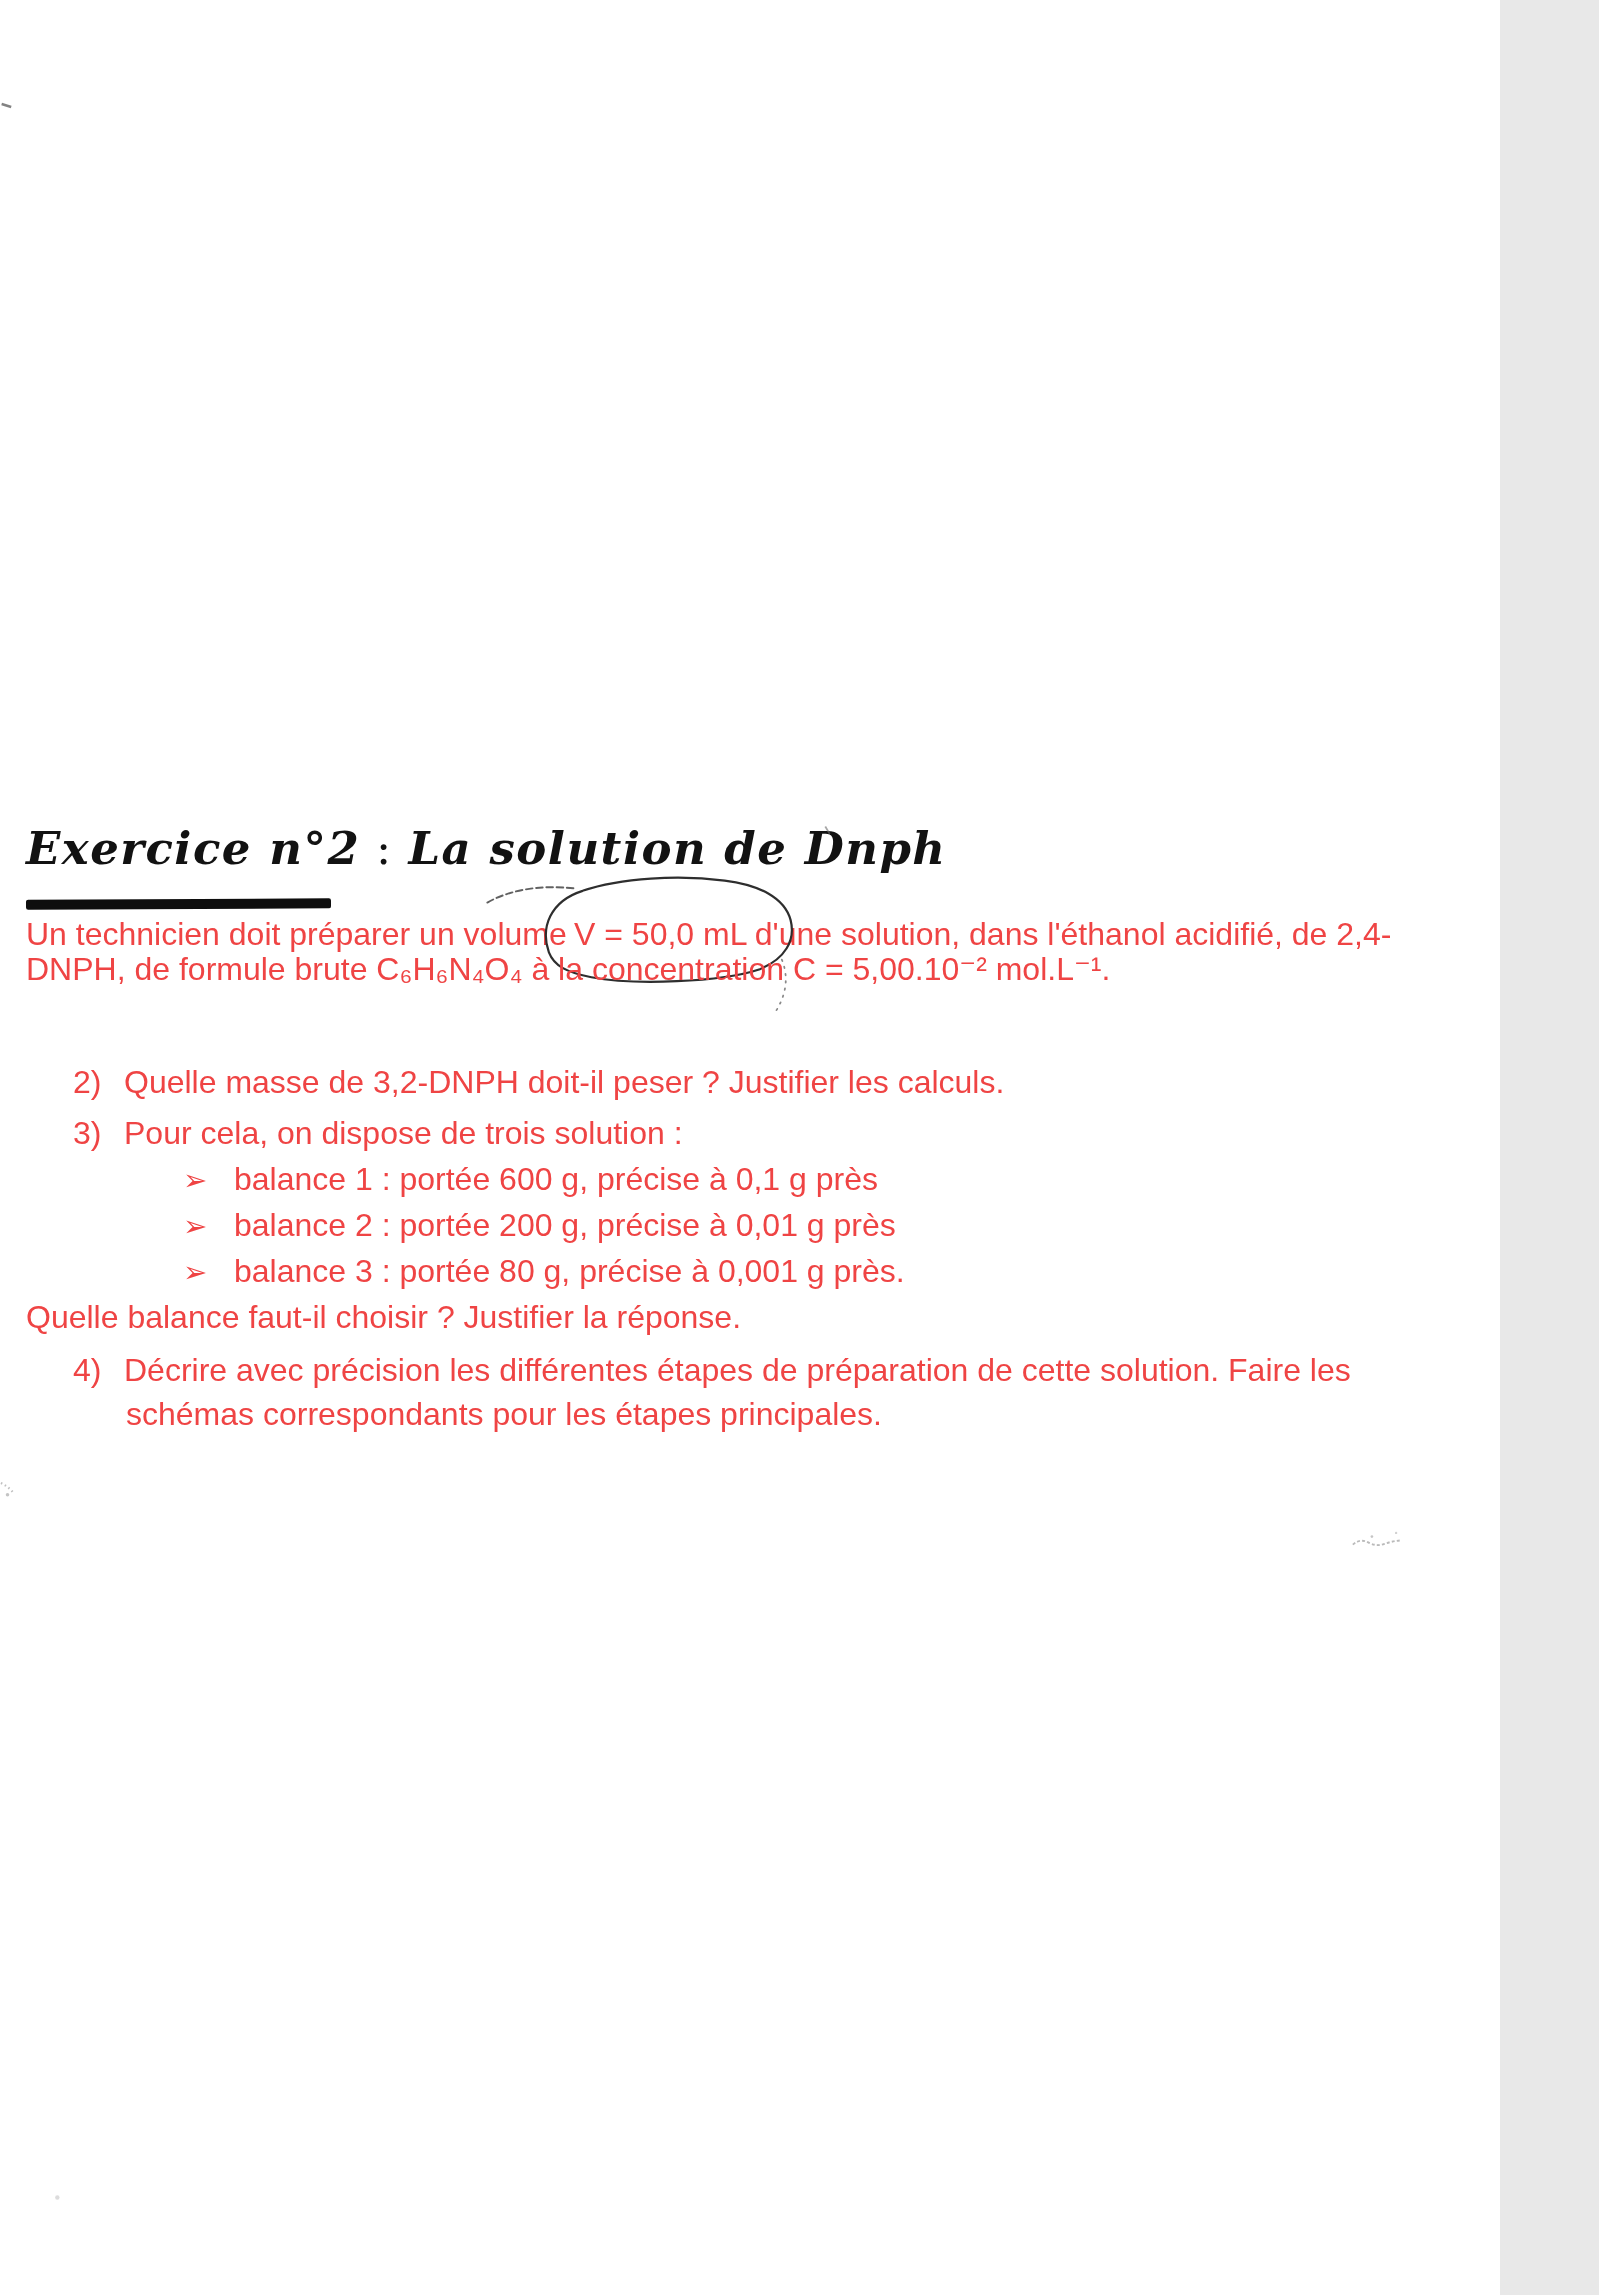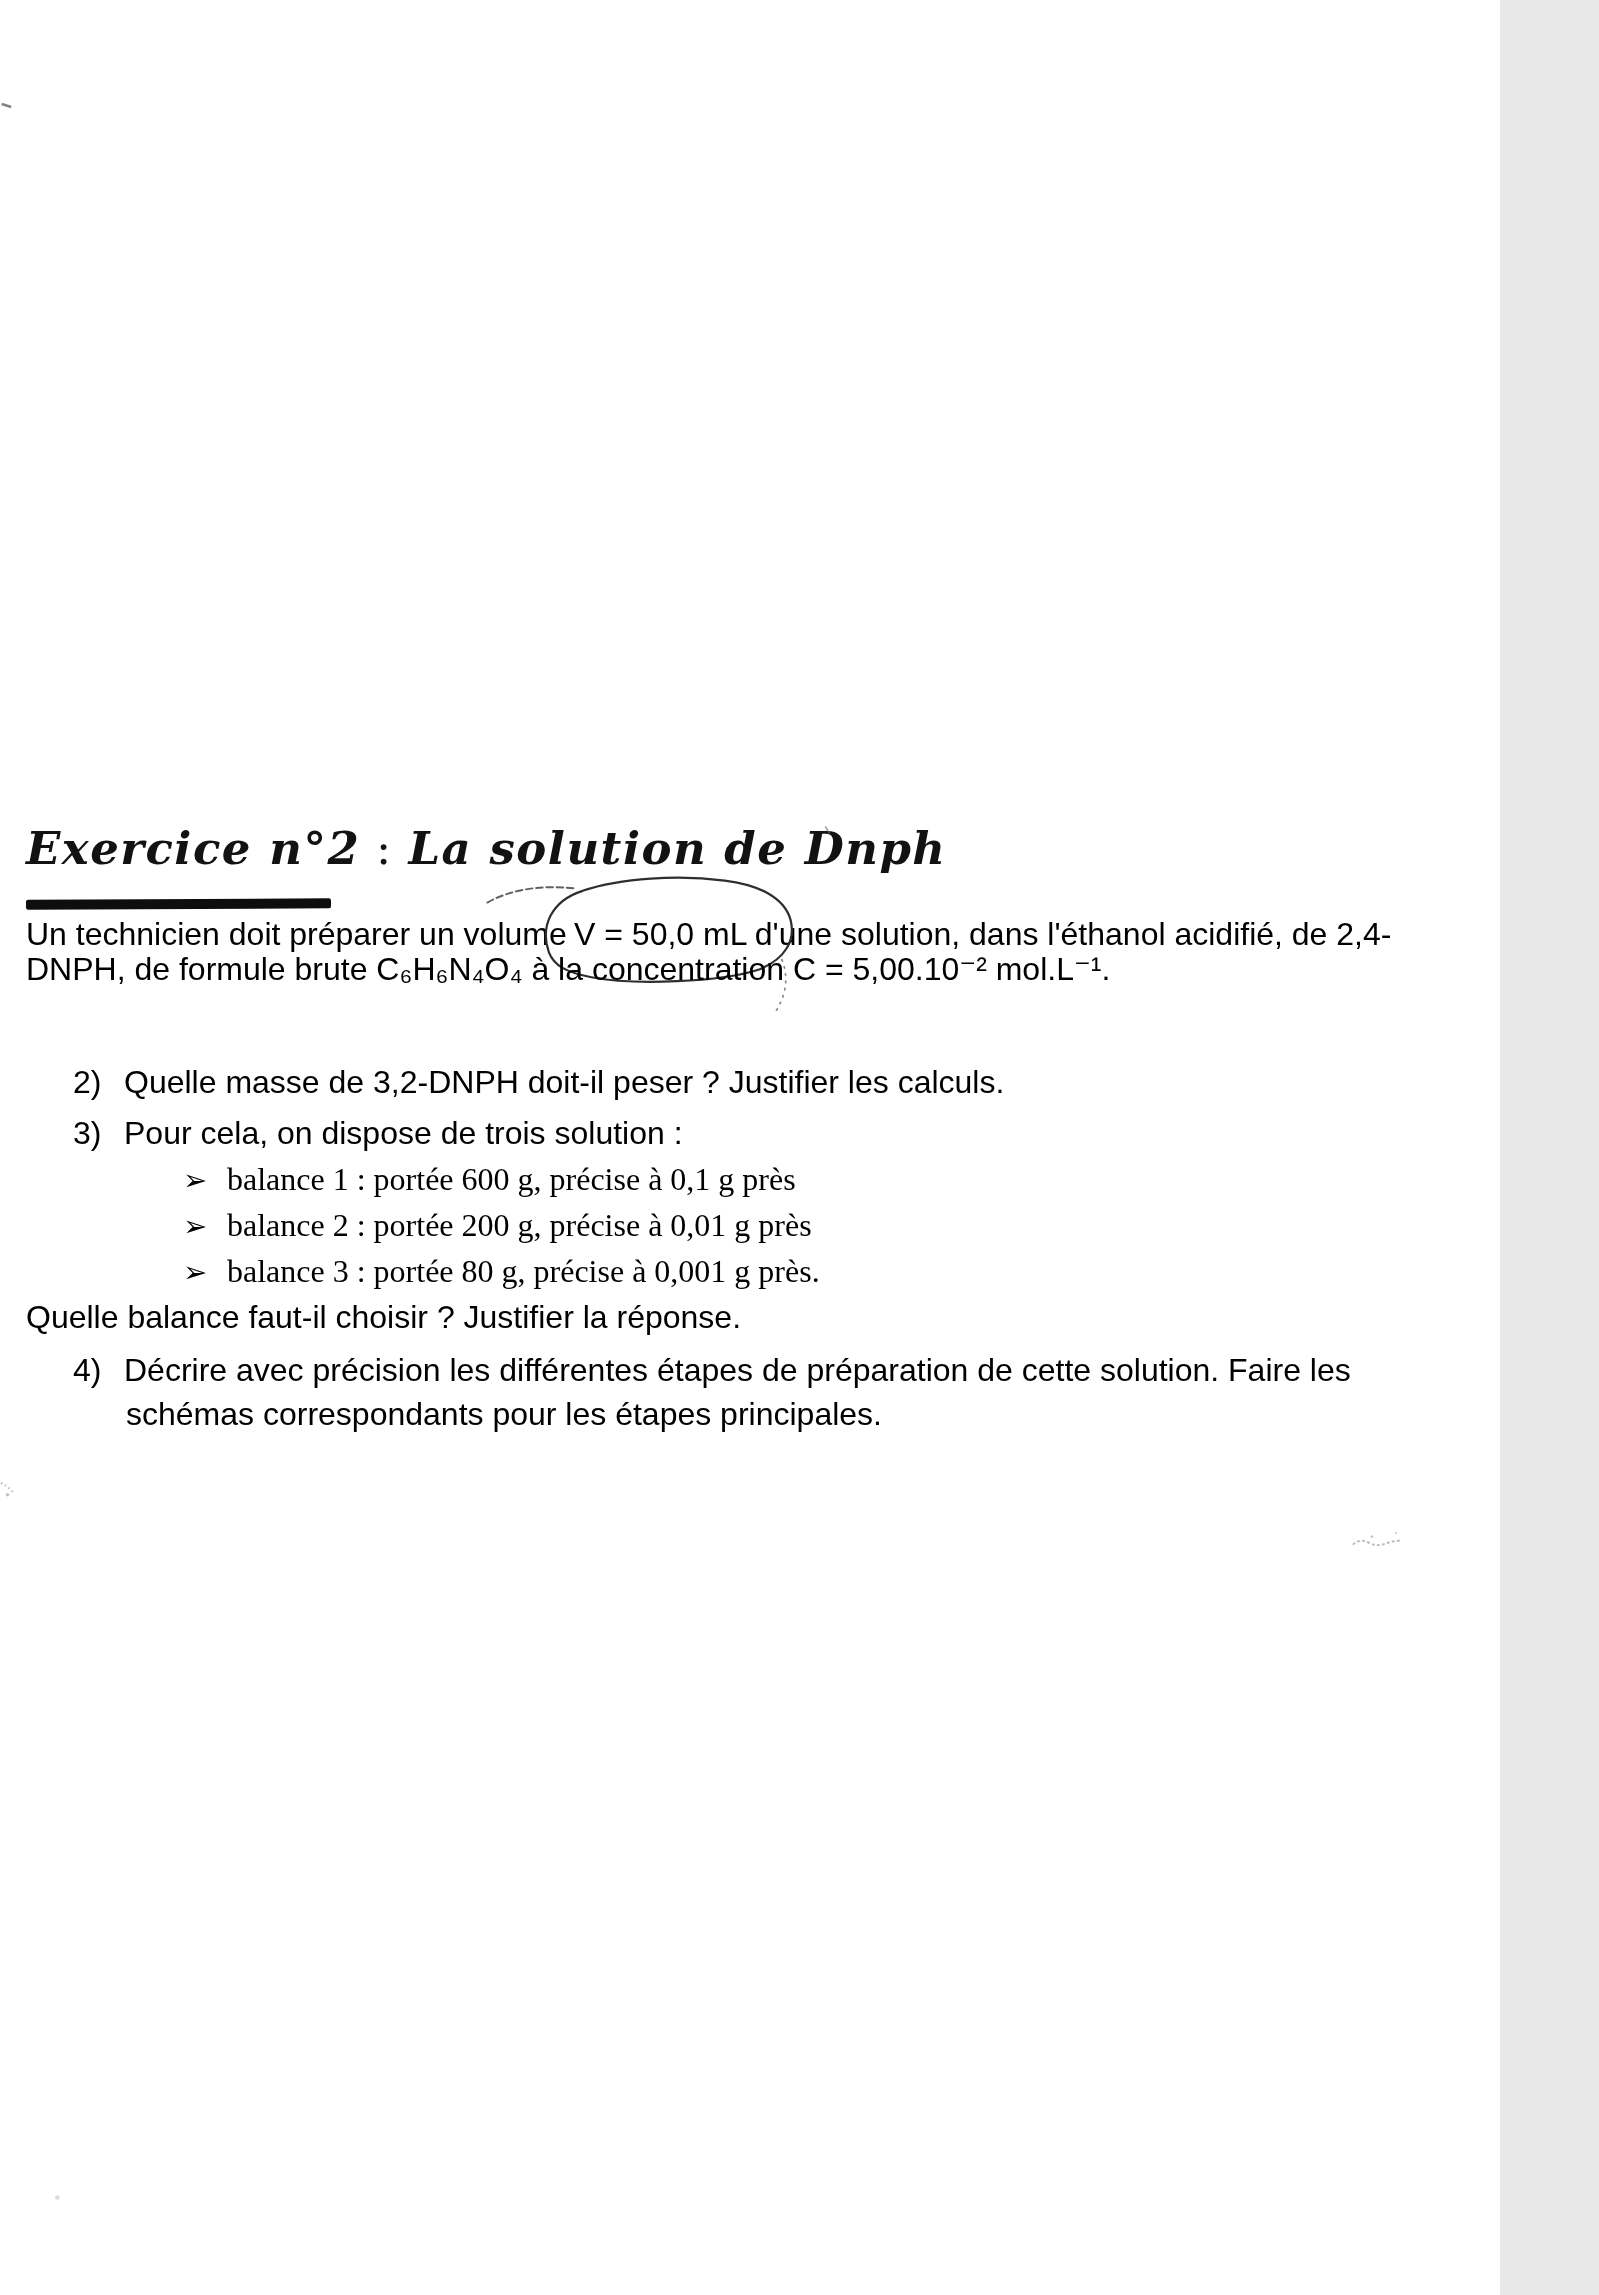--- a/index.html
+++ b/index.html
@@ -36,21 +36,21 @@
     border-radius: 2.2px;
     transform: rotate(-0.25deg);
   }
   
   .line {
     position: absolute;
     left: 26px;
     font-size: 32px;
     line-height: 43px;
     white-space: nowrap;
-    color: #000000;
+    color: #ef4444;
   }
   .intro-line1 { top: 913px; }
   .intro-line2 { top: 948px; text-align: center; }
   .q-row1 { top: 1009px; }
   .q-row2 { top: 1061px; }
   .q-row3 { top: 1112px; }
   .balance-row1 { top: 1158px; }
   .balance-row2 { top: 1204px; }
   .balance-row3 { top: 1250px; }
   .balance-question { top: 1296px; }
@@ -60,21 +60,21 @@
     display: inline-block;
     margin-left: 47px;
     width: 51px;
   }
   .bullet-glyph {
     display: inline-block;
     margin-left: 157px;
     width: 41px;
     font-size: 29px;
   }
-  .balance-text { display: inline-block; margin-left: 3px; font-family: Liberation Serif, serif; }
+  .balance-text { display: inline-block; margin-left: 10px; }
   
   .circled {
     position: relative;
     display: inline-block;
     padding: 0 7.3px;
   }
   .circled svg {
     position: absolute;
     left: -43px;
     top: -40px;

